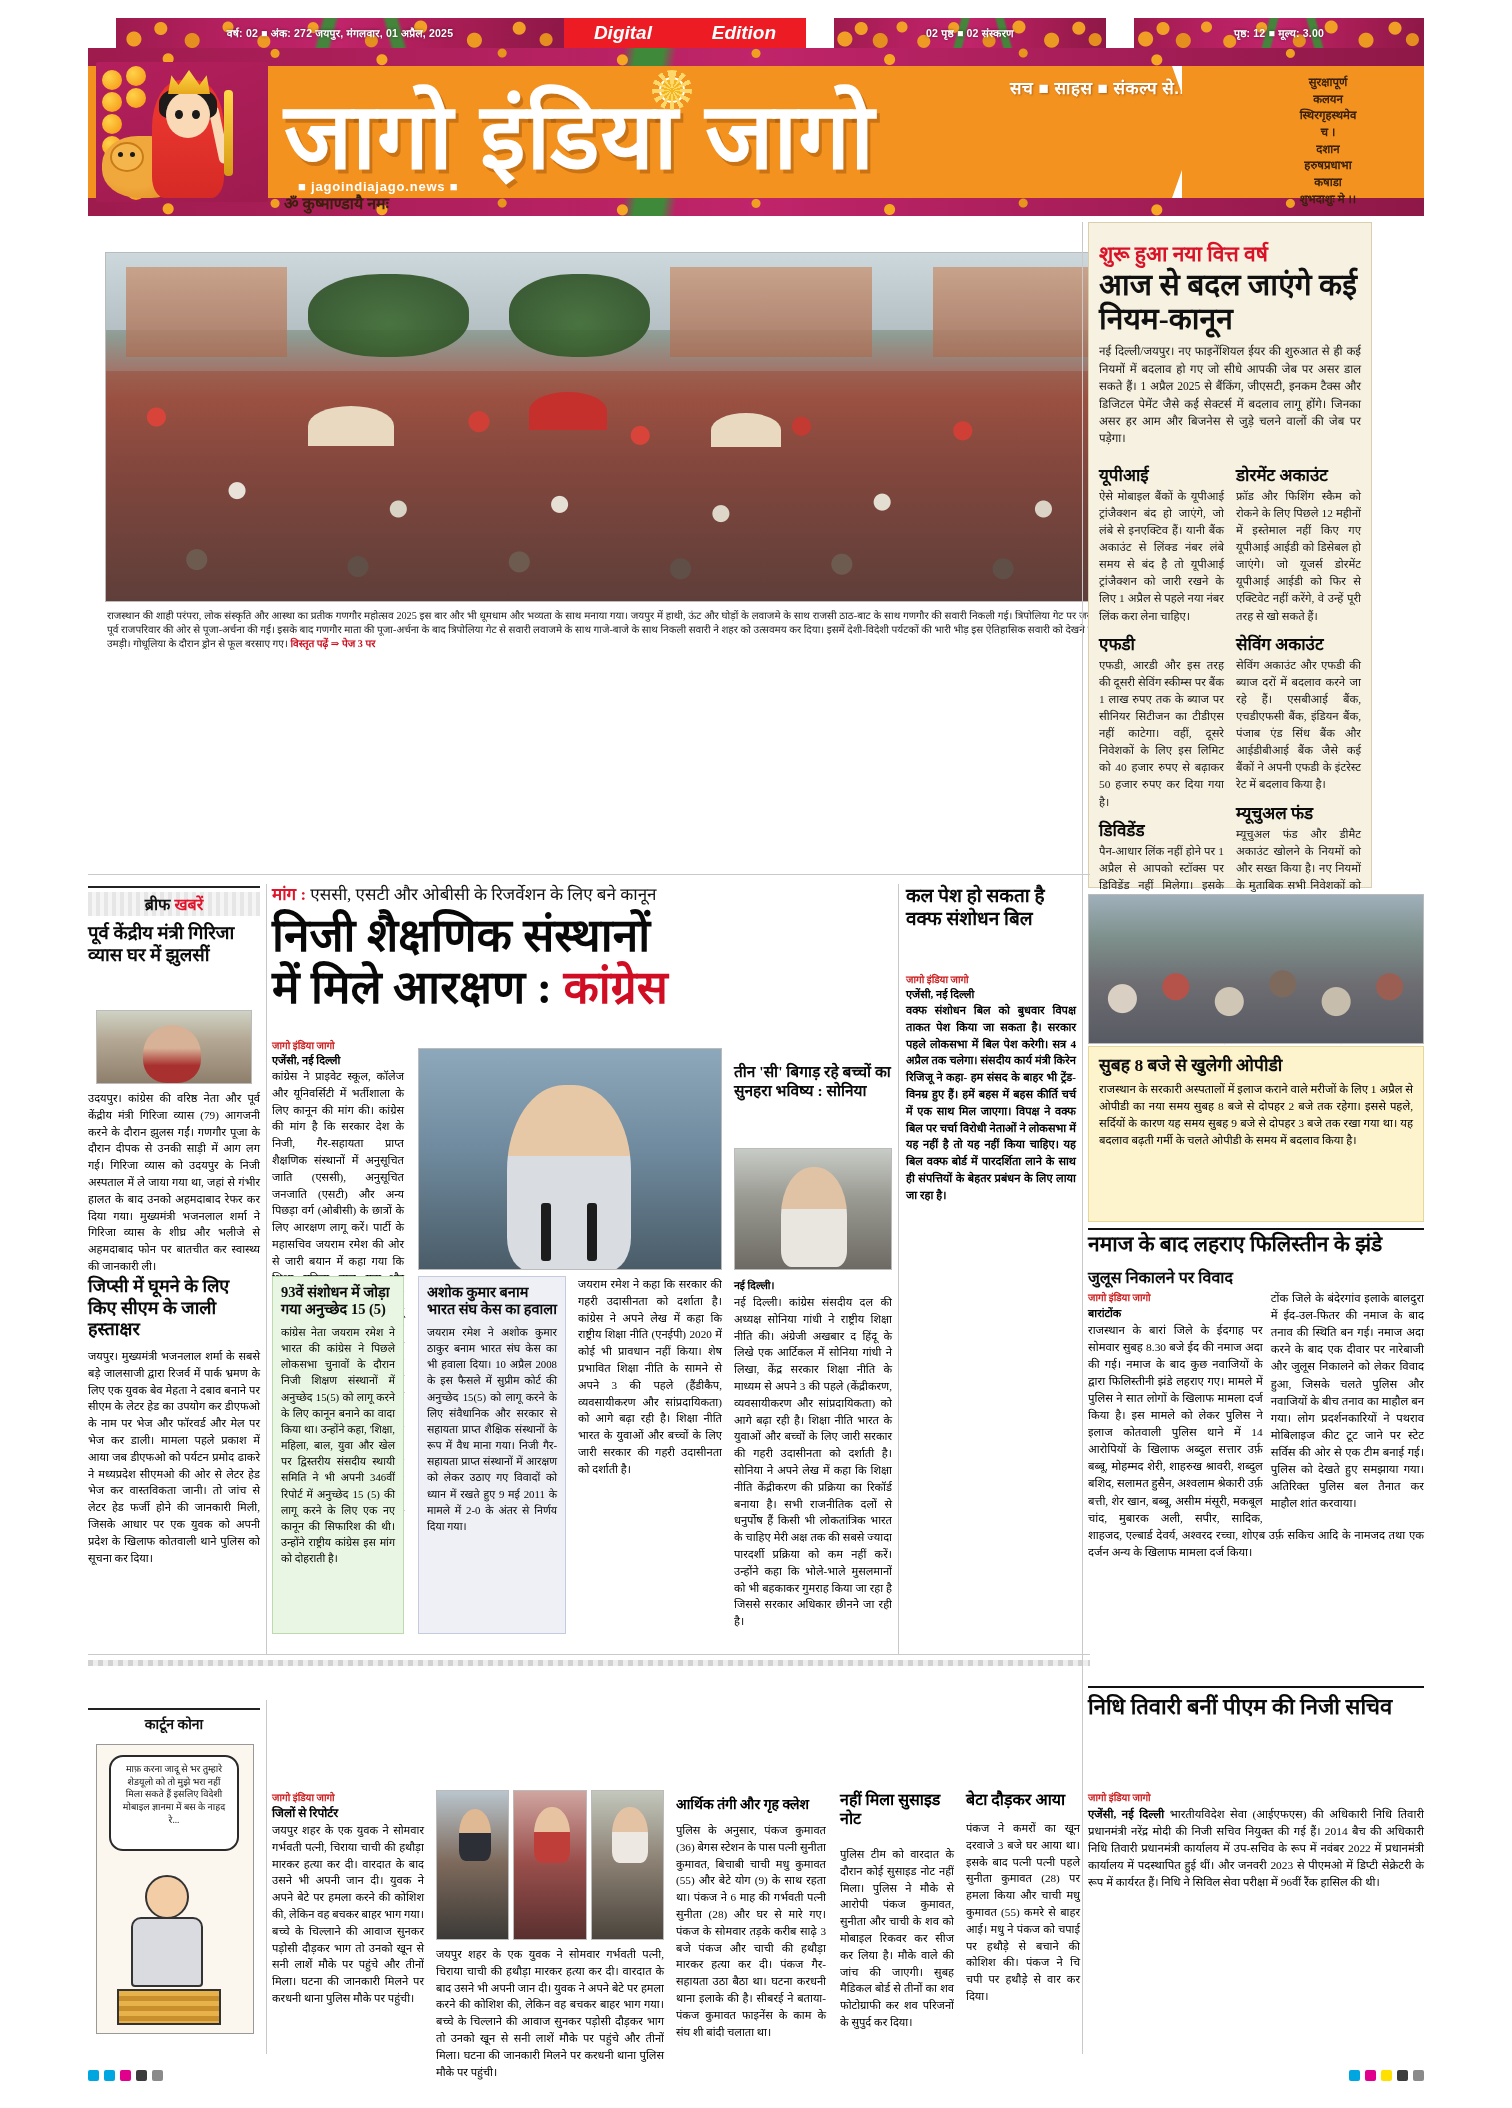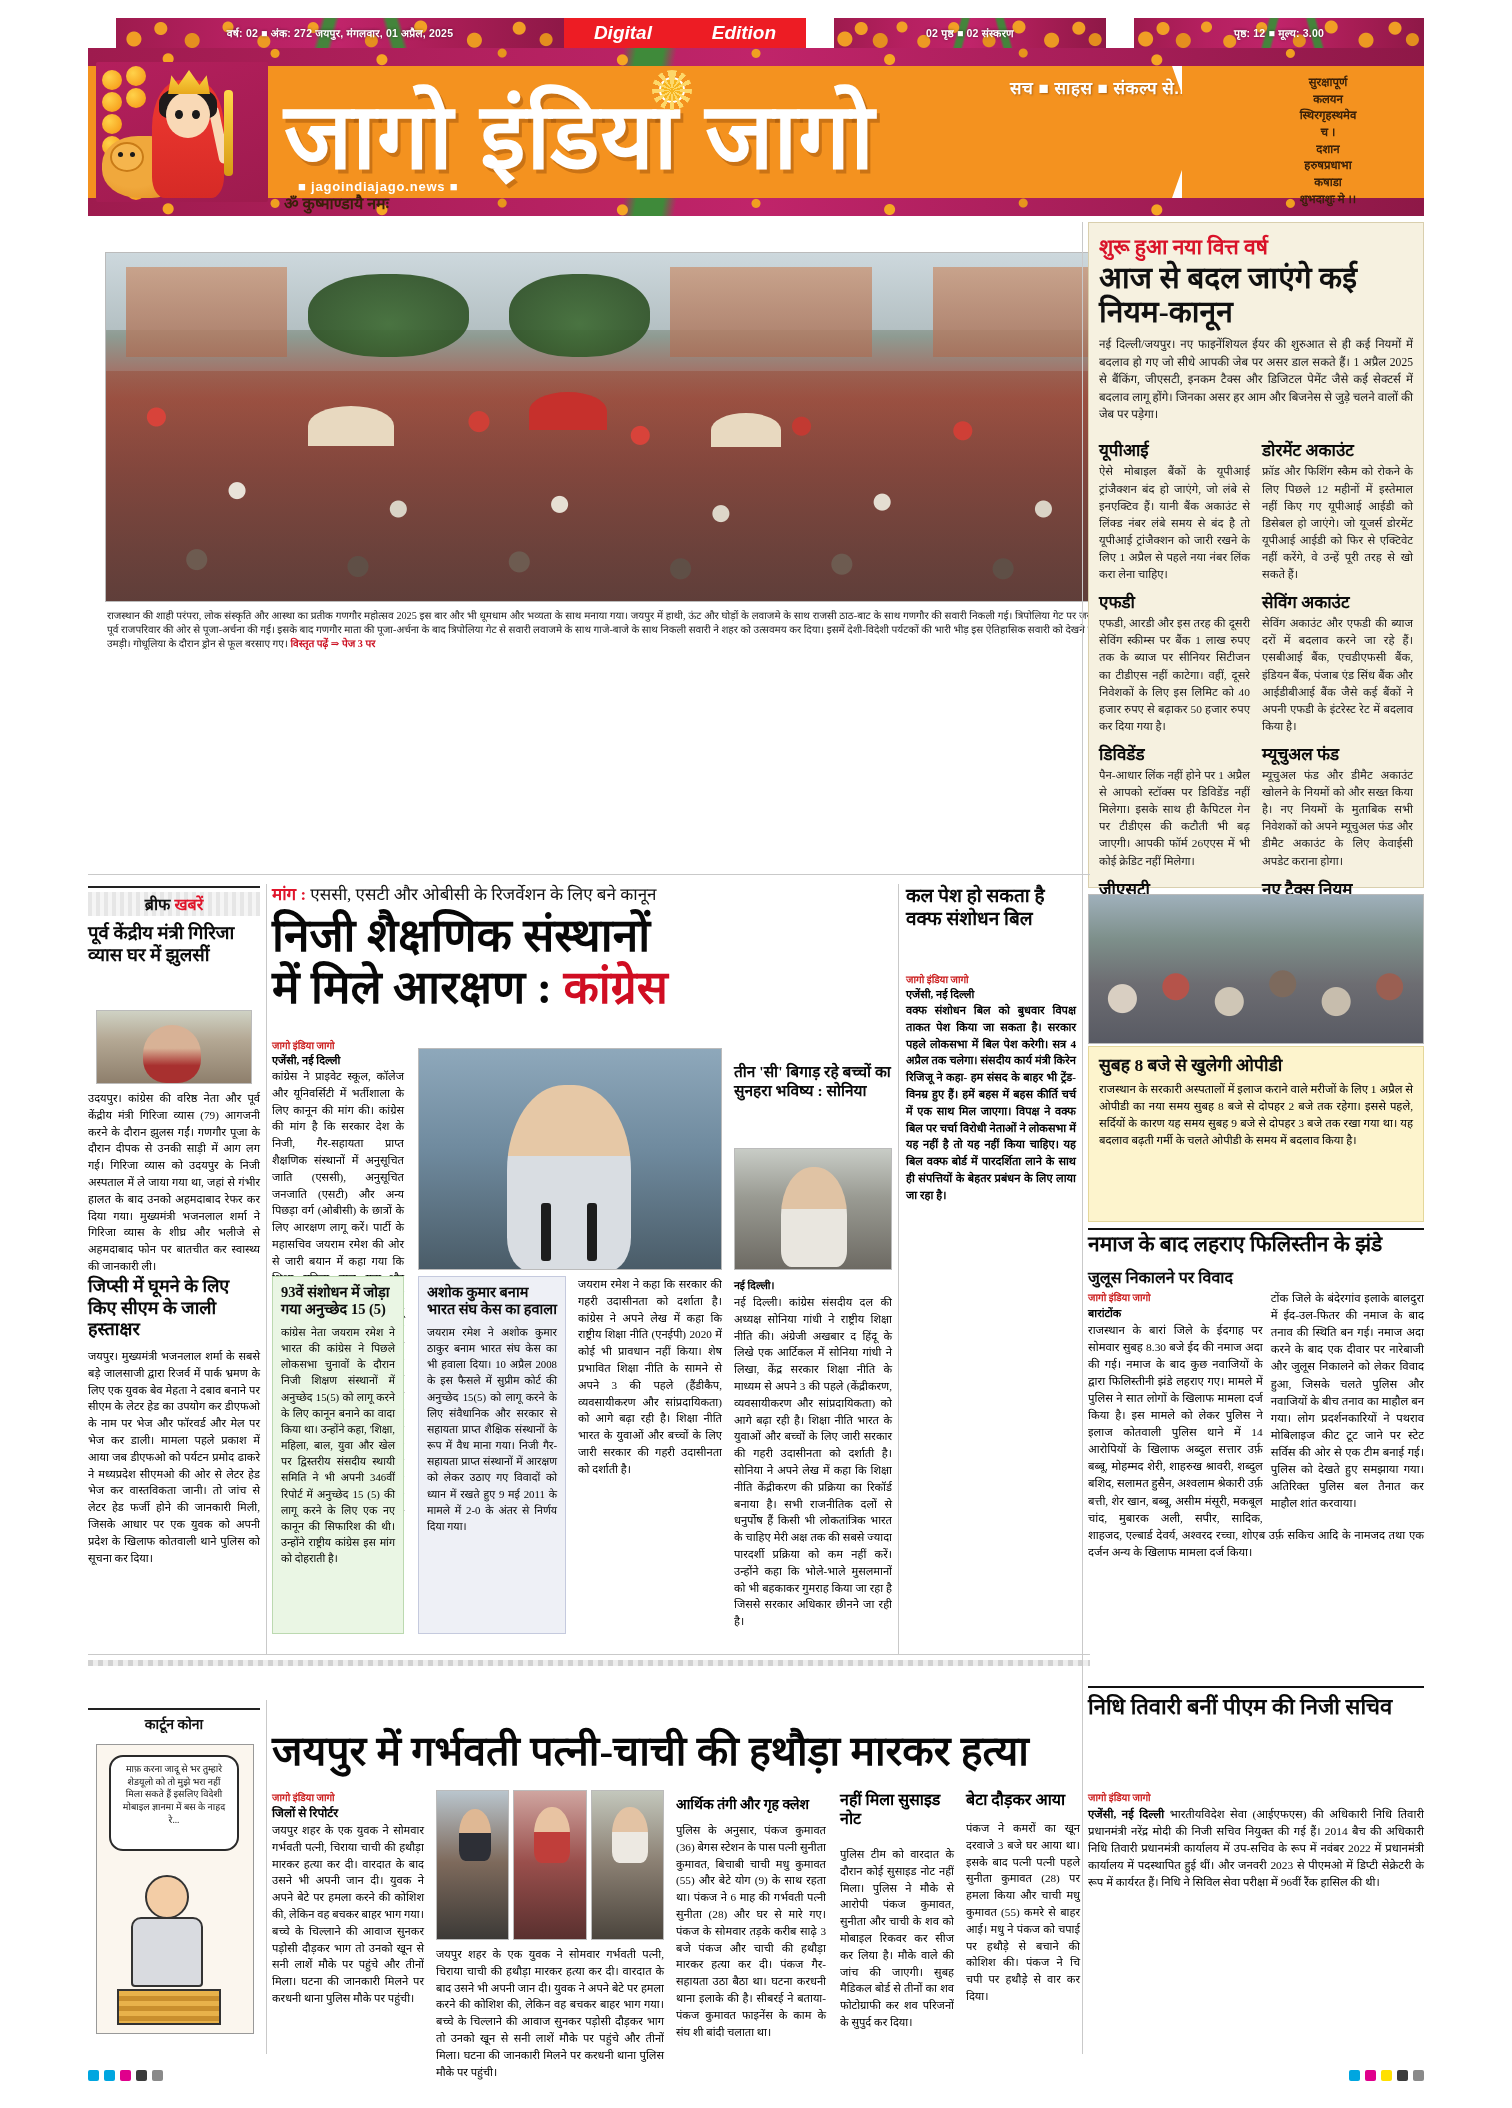--- a/index.html
+++ b/index.html
@@ -238,22 +238,22 @@
 
   .photo-caption {
     position:absolute; left:105px; top:606px; width:1010px; height:56px;
     font-size:10.2px; line-height:1.38; color:#1a1a1a; text-align:justify;
     padding:3px 2px 0 2px;
   }
   .photo-caption .pcred { color:#cc1122; font-weight:bold; }
 
   
   .fin-box {
-    position:absolute; left:1088px; top:222px; width:336px; height:666px;
-    background:#f6f1e0; border:1px solid #d9cfae; padding:13px 10px;
+    position:absolute; left:1088px; top:222px; width:284px; height:666px;
+    background:#f6f1e0; border:1px solid #d9cfae; padding:20px 10px;
   }
   .fin-kicker { color:#d91228; font-weight:bold; font-size:21px; line-height:1.1; }
   .fin-head { color:#101010; font-weight:bold; font-size:30px; line-height:1.14; margin-top:2px; }
   .fin-intro { font-size:11.6px; line-height:1.5; text-align:justify; margin-top:7px; color:#161616;}
   .fin-grid { display:flex; gap:12px; margin-top:8px; }
   .fin-col { flex:1; }
   .fin-sub { font-weight:bold; font-size:17px; margin:7px 0 2px; color:#0b0b0b;}
   .fin-txt { font-size:11.4px; line-height:1.5; text-align:justify; color:#1a1a1a;}
 
   
@@ -703,21 +703,20 @@
     <p>जयराम रमेश ने अशोक कुमार ठाकुर बनाम भारत संघ केस का भी हवाला दिया। 10 अप्रैल 2008 के इस फैसले में सुप्रीम कोर्ट की अनुच्छेद 15(5) को लागू करने के लिए संवैधानिक और सरकार से सहायता प्राप्त शैक्षिक संस्थानों के रूप में वैध माना गया। निजी गैर-सहायता प्राप्त संस्थानों में आरक्षण को लेकर उठाए गए विवादों को ध्यान में रखते हुए 9 मई 2011 के मामले में 2-0 के अंतर से निर्णय दिया गया।</p>
   </div>
   <div class="c-col3">जयराम रमेश ने कहा कि सरकार की गहरी उदासीनता को दर्शाता है। कांग्रेस ने अपने लेख में कहा कि राष्ट्रीय शिक्षा नीति (एनईपी) 2020 में कोई भी प्रावधान नहीं किया। शेष प्रभावित शिक्षा नीति के सामने से अपने 3 की पहले (हैंडीकैप, व्यवसायीकरण और सांप्रदायिकता) को आगे बढ़ा रही है। शिक्षा नीति भारत के युवाओं और बच्चों के लिए जारी सरकार की गहरी उदासीनता को दर्शाती है।</div>
 
   <div class="waqf-head">कल पेश हो सकता है वक्फ संशोधन बिल</div>
   <div class="waqf-logo">जागो इंडिया जागो</div>
   <div class="waqf-sub">एजेंसी, नई दिल्ली</div>
   <div class="waqf-body">वक्फ संशोधन बिल को बुधवार विपक्ष ताकत पेश किया जा सकता है। सरकार पहले लोकसभा में बिल पेश करेगी। सत्र 4 अप्रैल तक चलेगा। संसदीय कार्य मंत्री किरेन रिजिजू ने कहा- हम संसद के बाहर भी ट्रेंड-विनम्र हुए हैं। हमें बहस में बहस कीर्ति चर्च में एक साथ मिल जाएगा। विपक्ष ने वक्फ बिल पर चर्चा विरोधी नेताओं ने लोकसभा में यह नहीं है तो यह नहीं किया चाहिए। यह बिल वक्फ बोर्ड में पारदर्शिता लाने के साथ ही संपत्तियों के बेहतर प्रबंधन के लिए लाया जा रहा है।</div>
 
   <div class="crime-sep"></div>
-  <div class="crime-head">जयपुर में गर्भवती पत्नी-चाची की हथौड़ा मारकर हत्या</div>
   <div class="crime-logo">जागो इंडिया जागो</div>
   <div class="crime-sub">जिलों से रिपोर्टर</div>
   <div class="crime-body1">जयपुर शहर के एक युवक ने सोमवार गर्भवती पत्नी, चिराया चाची की हथौड़ा मारकर हत्या कर दी। वारदात के बाद उसने भी अपनी जान दी। युवक ने अपने बेटे पर हमला करने की कोशिश की, लेकिन वह बचकर बाहर भाग गया। बच्चे के चिल्लाने की आवाज सुनकर पड़ोसी दौड़कर भाग तो उनको खून से सनी लाशें मौके पर पहुंचे और तीनों मिला। घटना की जानकारी मिलने पर करधनी थाना पुलिस मौके पर पहुंची।</div>
 
   <div class="crime-photos">
     <div class="cp cp1"></div>
     <div class="cp cp2"></div>
     <div class="cp cp3"></div>
   </div>
   <div class="crime-body2">जयपुर शहर के एक युवक ने सोमवार गर्भवती पत्नी, चिराया चाची की हथौड़ा मारकर हत्या कर दी। वारदात के बाद उसने भी अपनी जान दी। युवक ने अपने बेटे पर हमला करने की कोशिश की, लेकिन वह बचकर बाहर भाग गया। बच्चे के चिल्लाने की आवाज सुनकर पड़ोसी दौड़कर भाग तो उनको खून से सनी लाशें मौके पर पहुंचे और तीनों मिला। घटना की जानकारी मिलने पर करधनी थाना पुलिस मौके पर पहुंची।</div>

